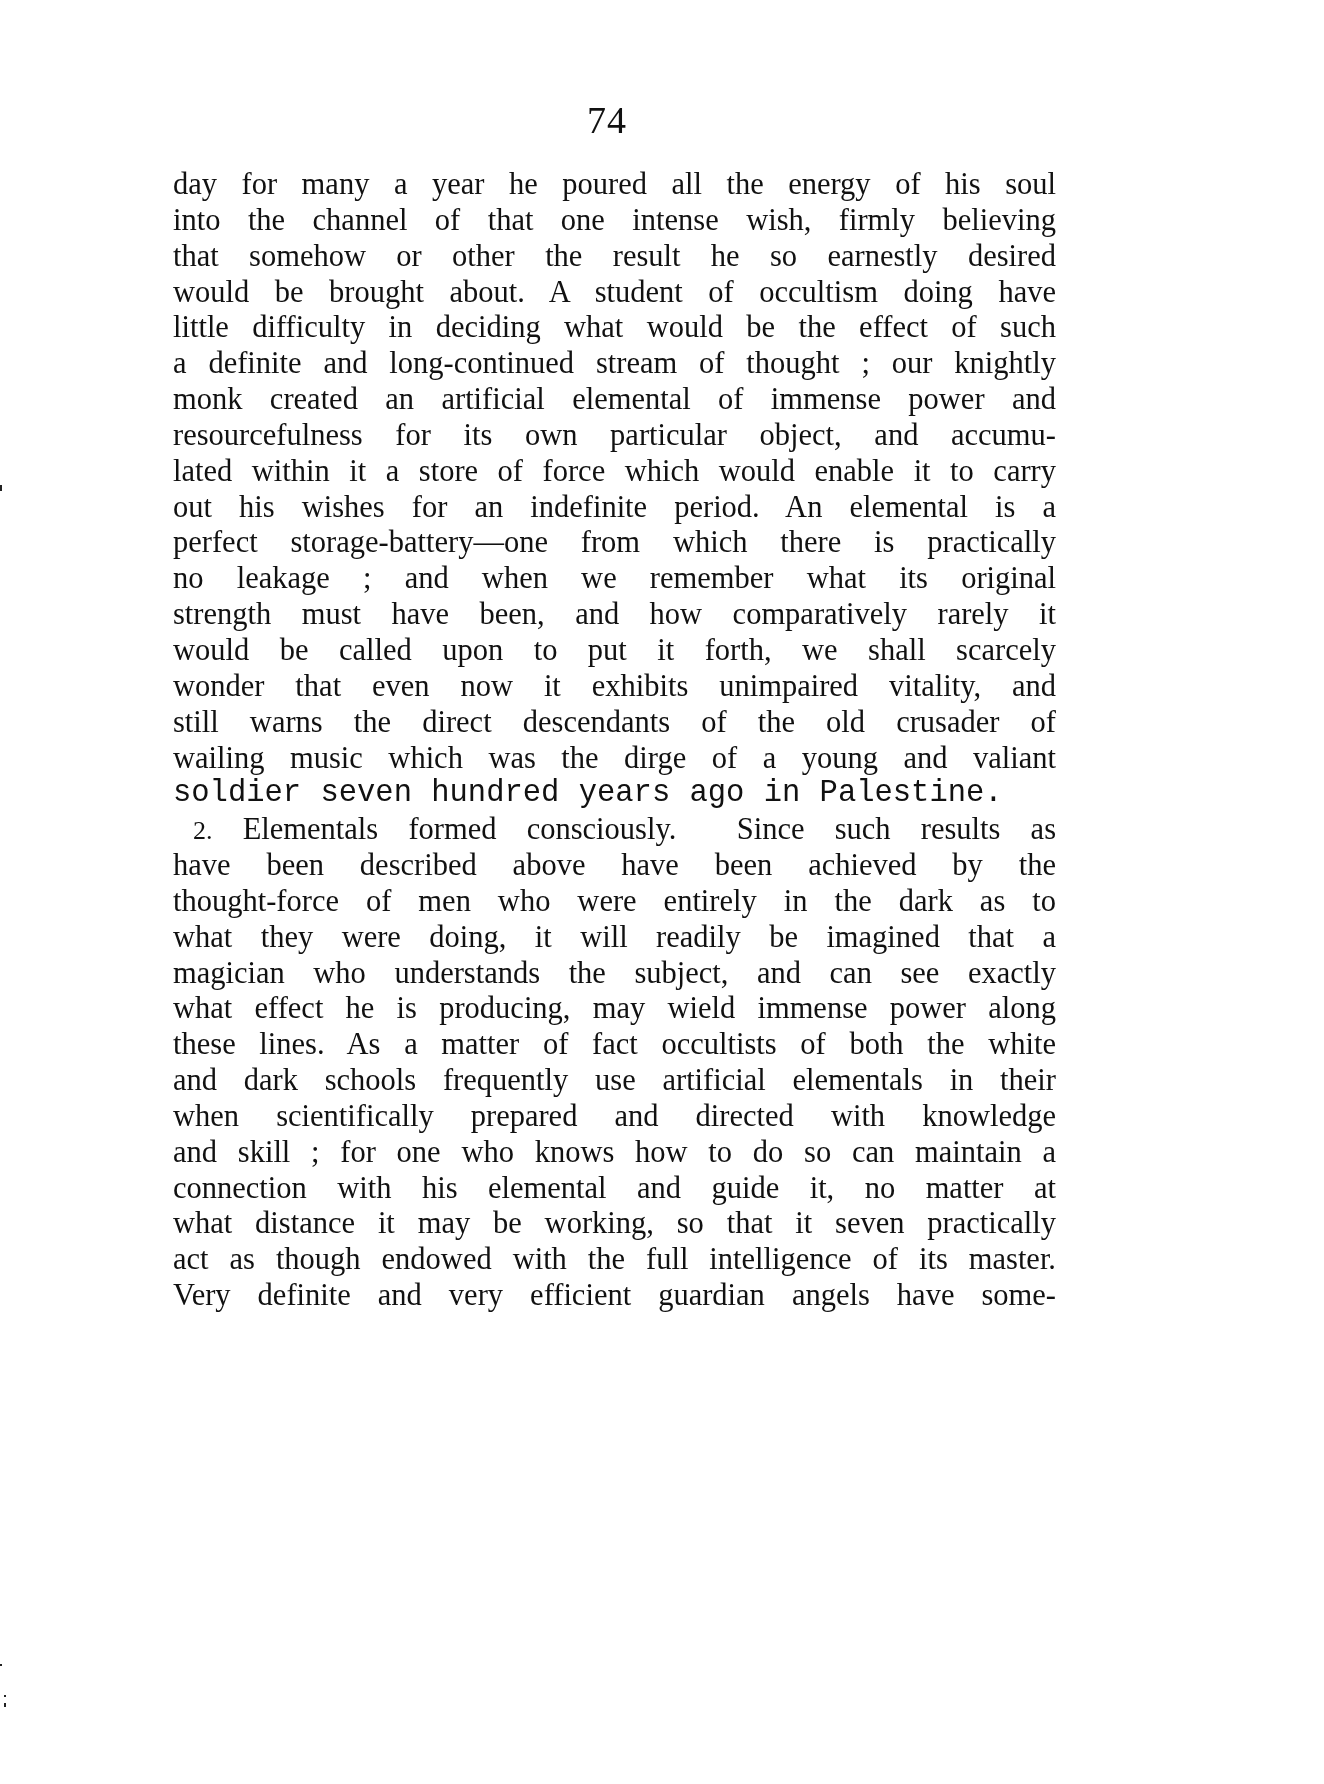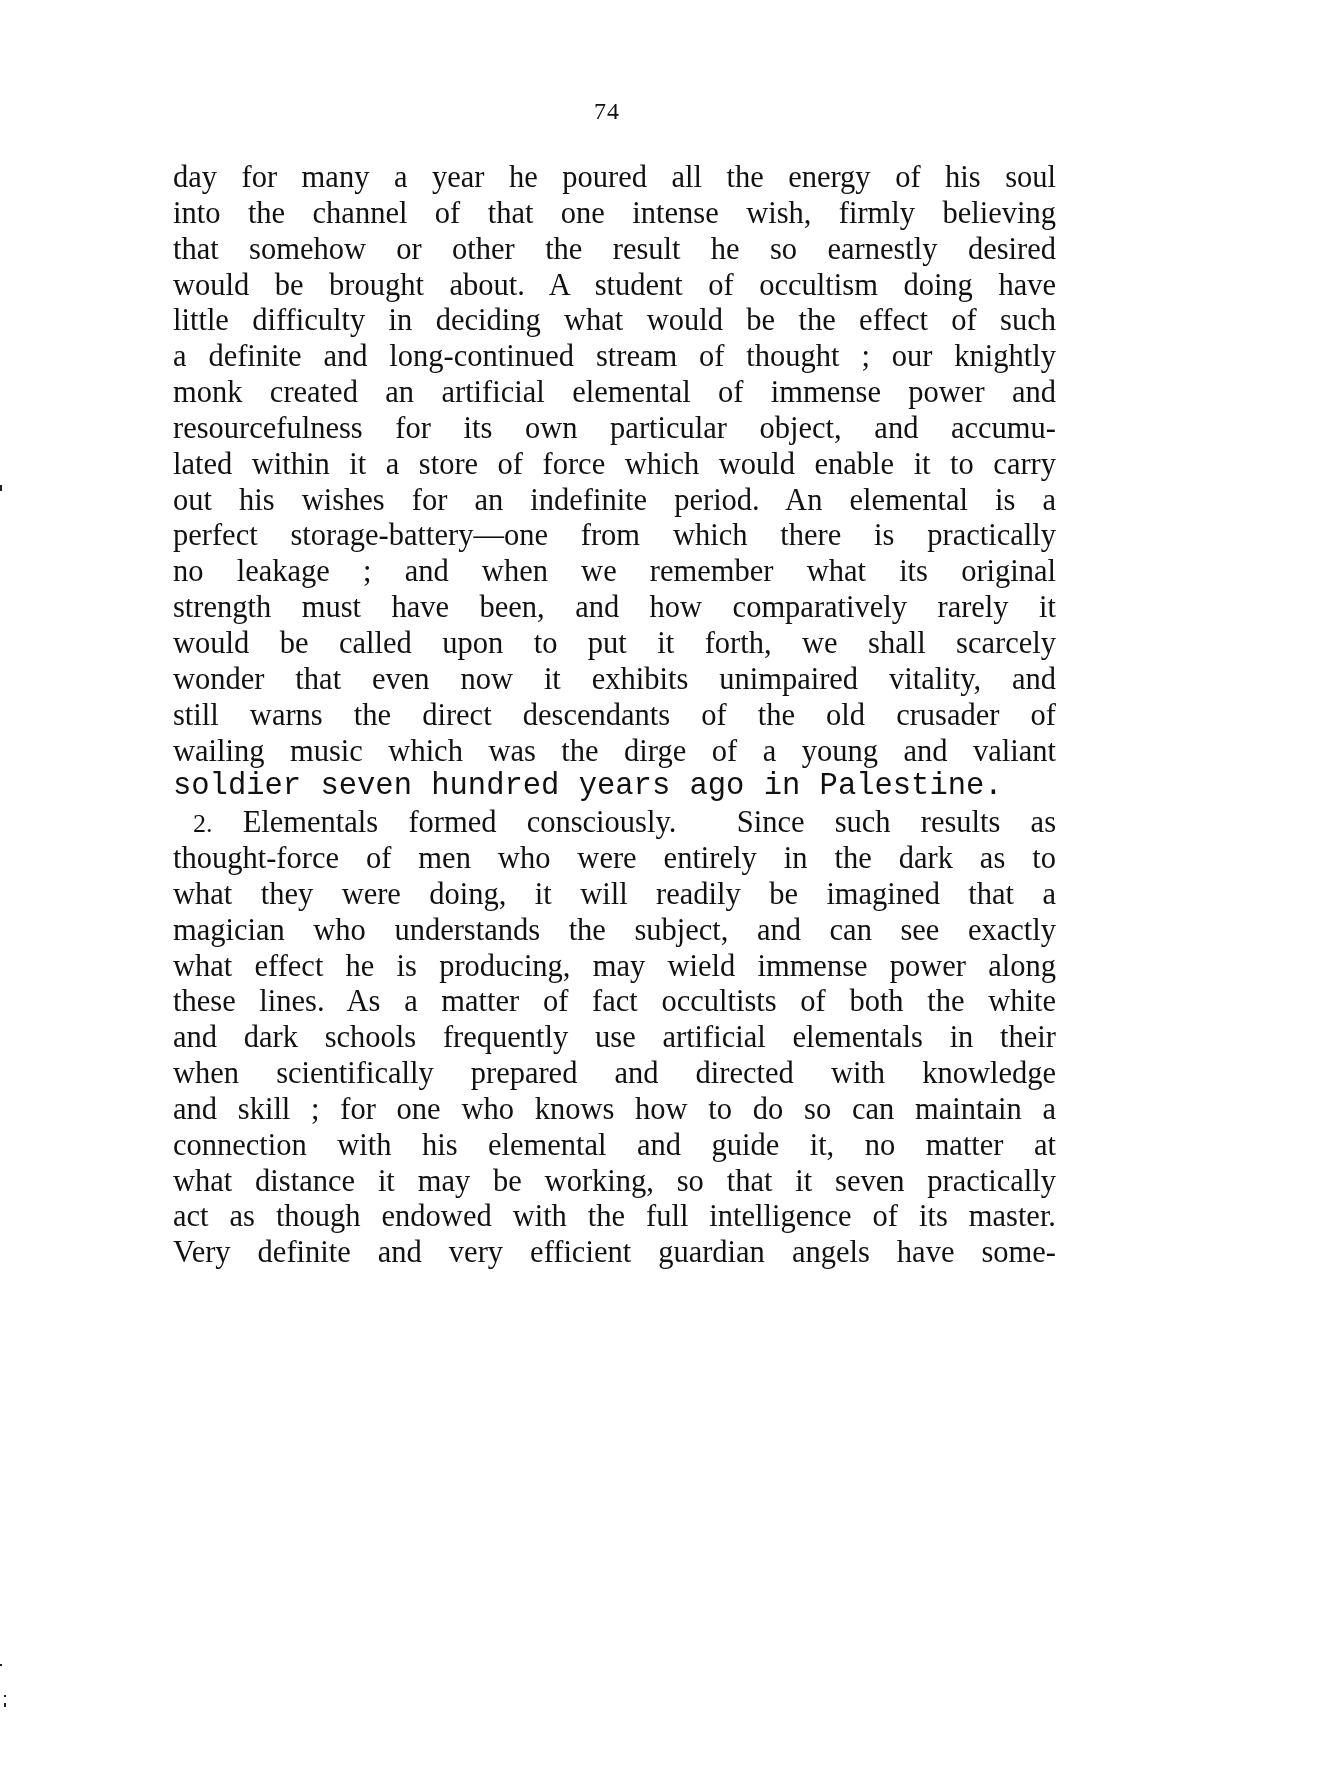--- a/index.html
+++ b/index.html
@@ -22,27 +22,27 @@
       width: 1324px;
       height: 1784px;
       background: #ffffff;
     }
     .page-number {
       position: absolute;
       left: 0;
       width: 1214px;
       top: 98px;
       text-align: center;
-      font-size: 24px;
+      font-size: 38px;
       letter-spacing: 1px;
     }
     .text-block {
       position: absolute;
       left: 173px;
-      top: 160px;
+      top: 167px;
       width: 883px;
     }
     .line {
       display: block;
       height: 35.85px;
       line-height: 35.85px;
       font-size: 30.5px;
       white-space: nowrap;
       text-align: justify;
       text-align-last: justify;
@@ -87,20 +87,21 @@
     <span class="line">no leakage ; and when we remember what its original</span>
     <span class="line">strength must have been, and how comparatively rarely it</span>
     <span class="line">would be called upon to put it forth, we shall scarcely</span>
     <span class="line">wonder that even now it exhibits unimpaired vitality, and</span>
     <span class="line">still warns the direct descendants of the old crusader of</span>
     <span class="line">wailing music which was the dirge of a young and valiant</span>
     <span class="line last">soldier seven hundred years ago in Palestine.</span>
 
     <span class="line indent"><span class="heading-num">2.</span> <span class="italic">Elementals formed consciously.</span>&nbsp;&nbsp;<span>Since such results as</span></span>
 
+    <span class="line">have been described above have been achieved by the</span>
     <span class="line">thought-force of men who were entirely in the dark as to</span>
     <span class="line">what they were doing, it will readily be imagined that a</span>
     <span class="line">magician who understands the subject, and can see exactly</span>
     <span class="line">what effect he is producing, may wield immense power along</span>
     <span class="line">these lines.  As a matter of fact occultists of both the white</span>
     <span class="line">and dark schools frequently use artificial elementals in their</span>
     <span class="line">when scientifically prepared and directed with knowledge</span>
     <span class="line">and skill ; for one who knows how to do so can maintain a</span>
     <span class="line">connection with his elemental and guide it, no matter at</span>
     <span class="line">what distance it may be working, so that it seven practically</span>

